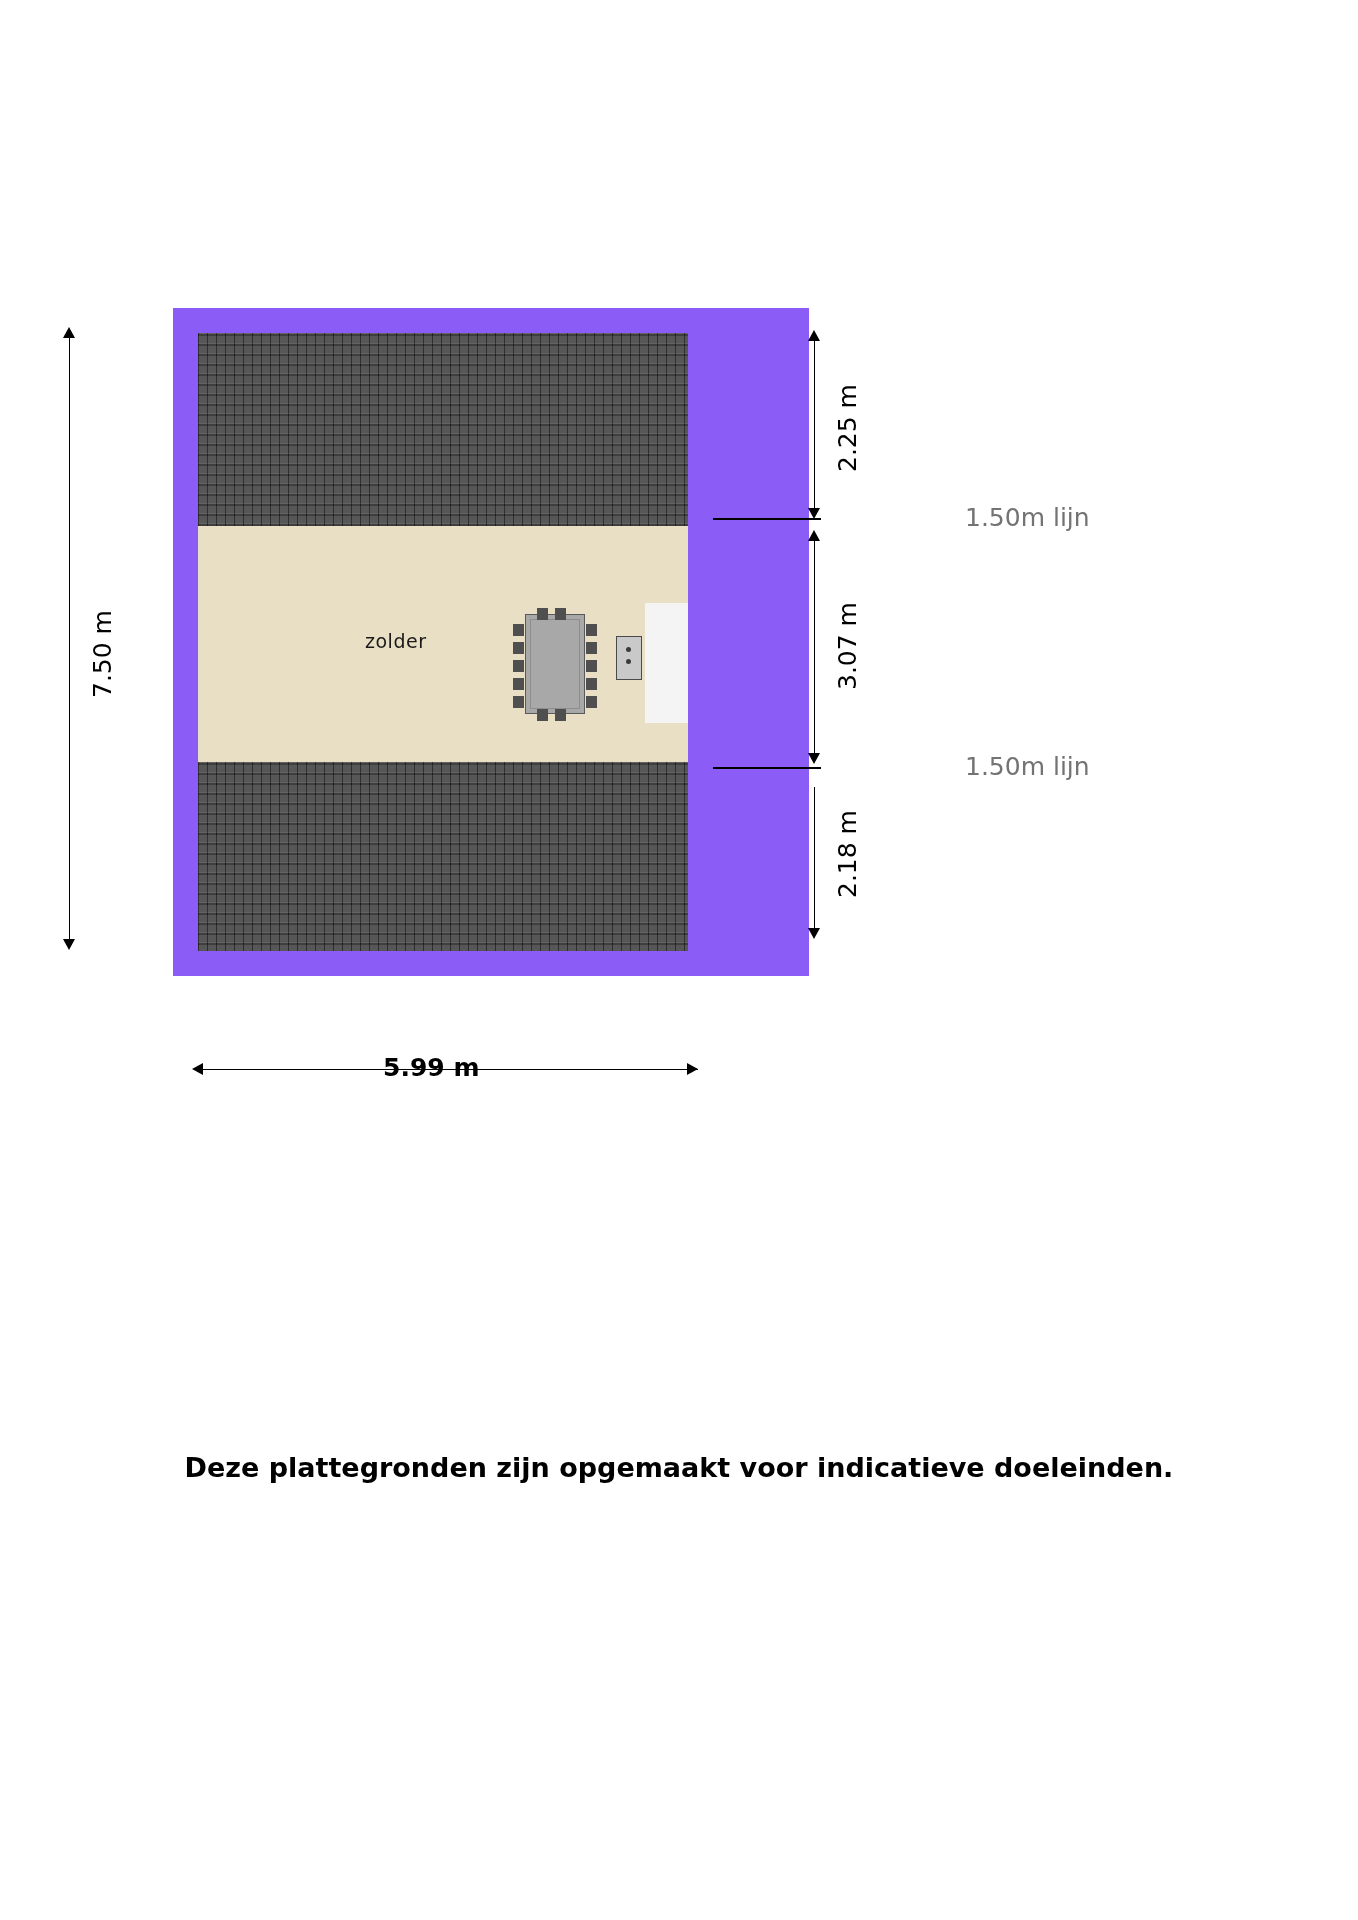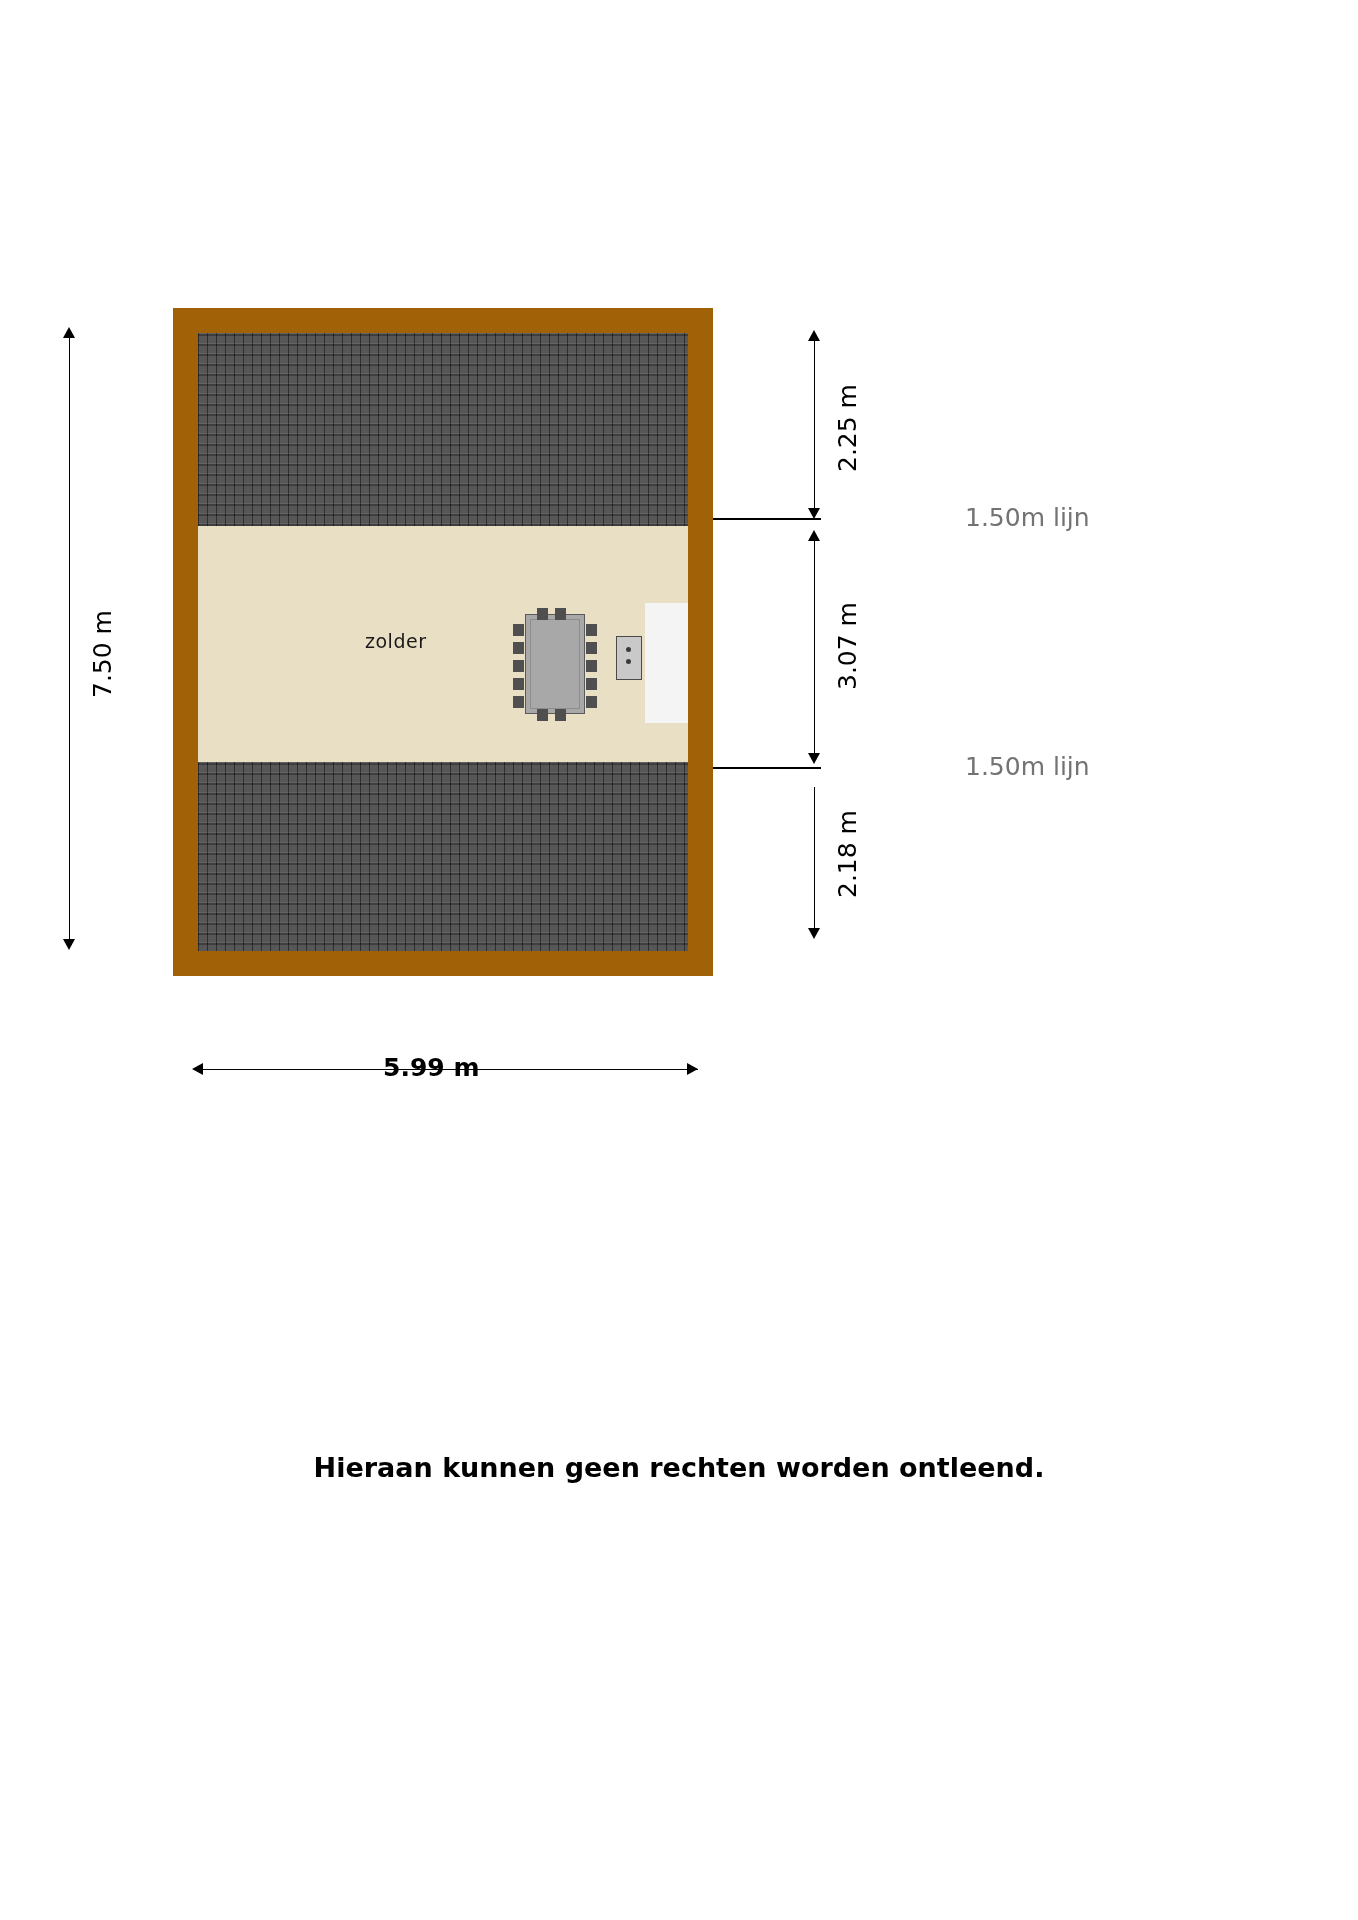--- a/index.html
+++ b/index.html
@@ -20,23 +20,23 @@
   #plan-area {
     position: absolute;
     left: 0; top: 0;
     width: 1358px; height: 1920px;
   }
 
   .plan-outer {
     position: absolute;
     left: 173px;
     top: 308px;
-    width: 540px;
+    width: 636px;
     height: 668px;
-    background: #a16207;
+    background: #8b5cf6;
     box-sizing: border-box;
   }
 
   
   .roof {
     position: absolute;
     left: 25px;
     width: 490px;
     background-color: #4a4a4a;
     background-image:
@@ -266,14 +266,14 @@
     <div class="line-label" style="left:965px; top:752px;">1.50m lijn</div>
 
     <div class="dim-line-v" style="left:813.5px; top:787px; height:148px;"></div>
     <div class="arrow arrow-down" style="left:808px; top:928px;"></div>
     <div class="dim-label vertical" style="left:833px; top:898px;">2.18 m</div>
   </div>
 
 </div>
 
 <div id="disclaimer">
-  <div>Hieraan kunnen geen rechten worden ontleend.</div>
+  <div>Deze plattegronden zijn opgemaakt voor indicatieve doeleinden.</div>
 </div>
 
 </body></html>

